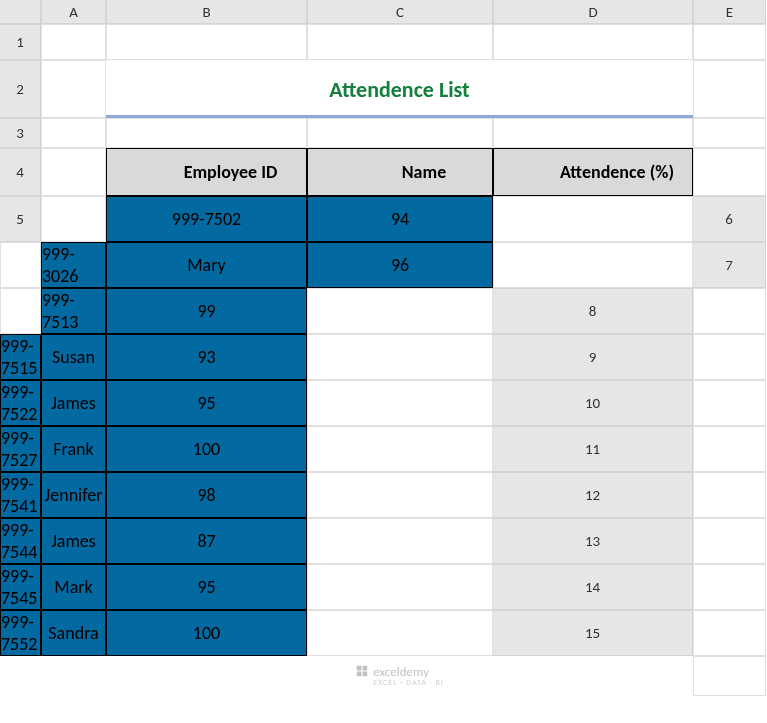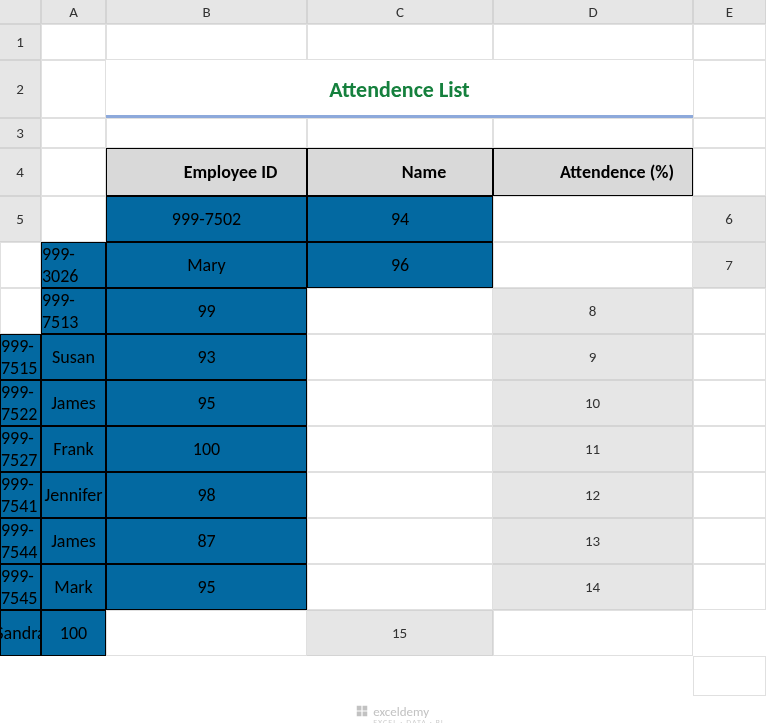--- a/index.html
+++ b/index.html
@@ -7,21 +7,21 @@
     .sheet { width: 767px; height: 723px; position: relative; overflow: hidden; }
     .grid { display: grid; grid-template-columns: 41px 65px 201px 186px 200px 73px; grid-template-rows: 24px 36px 58px 30px 48px repeat(10, 46px) 40px; }
     .colhead, .rowhead { background: #e6e6e6; border: 1px solid #d4d4d4; display: flex; align-items: center; justify-content: center; color: #333; font-size: 15px; }
     .colhead { border-top: none; }
     .rowhead { border-left: none; }
     .corner { background: #e6e6e6; border: 1px solid #d4d4d4; border-top: none; border-left: none; }
     .nobord { border: 1px solid #e0e0e0; background: #fff; }
     .title-cell { grid-column: 3 / 6; display: flex; align-items: flex-end; justify-content: center; font-weight: bold; color: #15803d; font-size: 22px; padding-bottom: 12px; border-bottom: 3px solid #8da9db; }
     .tbl-head { background: #d9d9d9; font-weight: bold; font-size: 18px; border: 1px solid #000; display: flex; align-items: center; justify-content: center; padding-left: 48px; }
     .tbl-cell { border: 1px solid #000; font-size: 18px; display: flex; align-items: center; justify-content: center; background: #0369a1; }
-    .watermark { grid-column: 3 / 6; display: flex; align-items: flex-start; justify-content: center; gap: 4px; color: #c2c2c2; font-size: 13px; padding-top: 8px; margin-top: 40px; }
+    .watermark { grid-column: 3 / 6; display: flex; align-items: flex-start; justify-content: center; gap: 4px; color: #c2c2c2; font-size: 13px; padding-top: 8px; }
     .wm-icon { width: 14px; height: 14px; display: inline-flex; align-items: center; justify-content: center; }
     .wm-sub { font-size: 8px; letter-spacing: 1px; color: #cfcfcf; display: block; margin-top: -2px; text-align: right; }
     .wm-txt { display: flex; flex-direction: column; align-items: flex-start; }
   </style>
 </head>
 <body>
 
 <div class="sheet">
   <div class="grid">
 
@@ -114,20 +114,21 @@
 
     <div class="rowhead">13</div>
     <div class="nobord"></div>
     <div class="tbl-cell">999-7545</div>
     <div class="tbl-cell">Mark</div>
     <div class="tbl-cell">95</div>
     <div class="nobord"></div>
 
     <div class="rowhead">14</div>
     <div class="nobord"></div>
+    <div class="tbl-cell">999-7552</div>
     <div class="tbl-cell">Sandra</div>
     <div class="tbl-cell">100</div>
     <div class="nobord"></div>
 
     <div class="rowhead">15</div>
     <div class="nobord"></div>
     <div class="watermark">
       <span class="wm-icon">
         <svg width="14" height="14" viewBox="0 0 24 24">
             <path fill="#c2c2c2" d="M3 3h8v8H3zM13 3h8v8h-8zM3 13h8v8H3zM13 13h8v8h-8z"></path>

